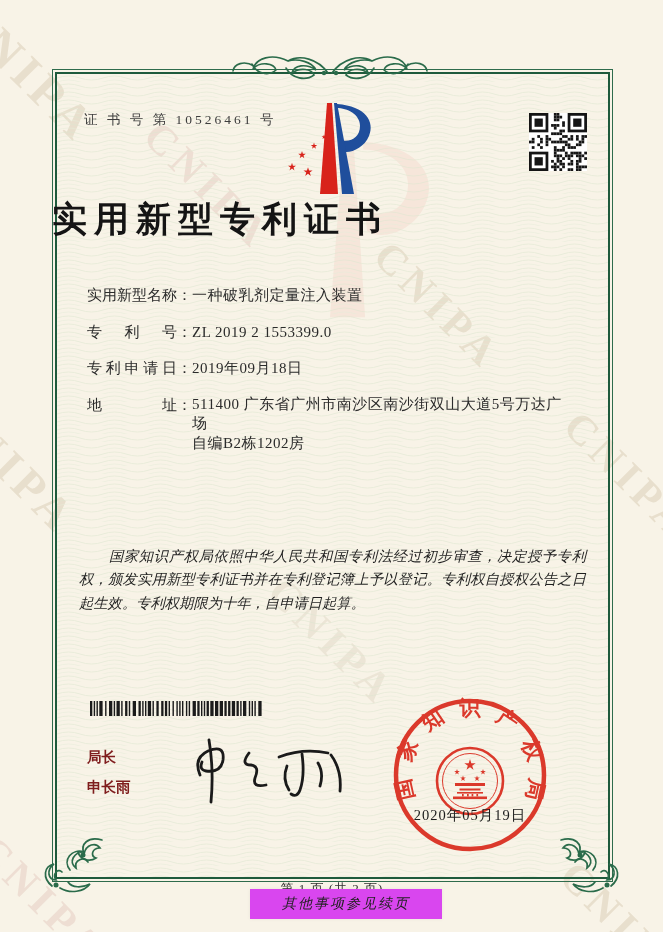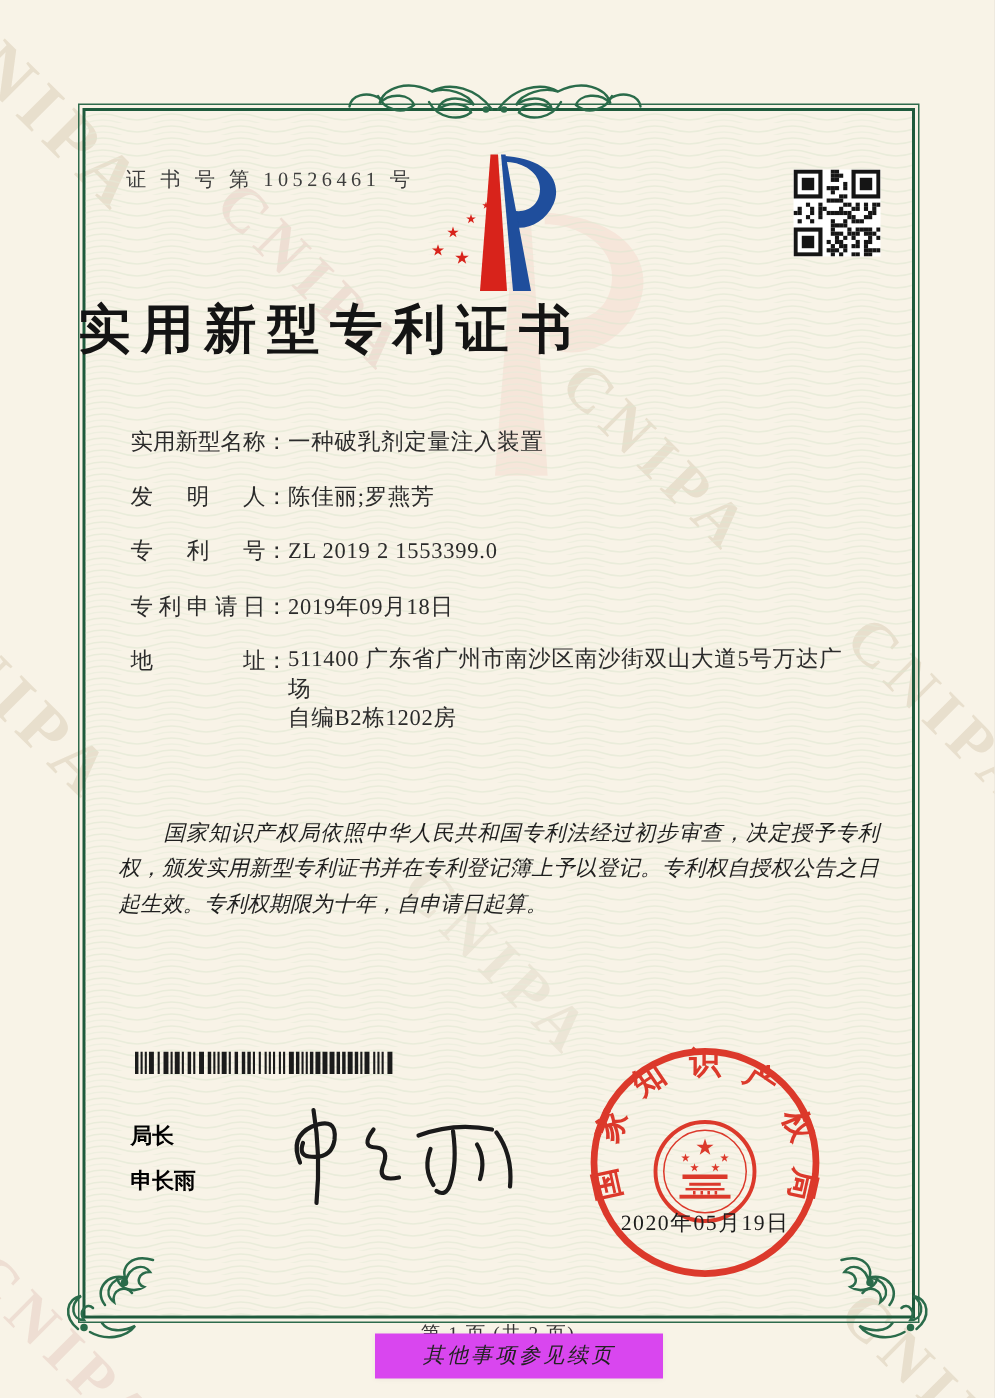--- a/index.html
+++ b/index.html
@@ -28,21 +28,21 @@
   .flabel{display:inline-block;width:6em;text-align:justify;text-align-last:justify;vertical-align:top;}
   .colon{display:inline-block;vertical-align:top;}
   .fvalue{display:inline-block;vertical-align:top;letter-spacing:.5px;}
   .addr .fvalue{white-space:normal;width:385px;line-height:19.5px;}
   .pair2{position:absolute;left:258px;top:0;}
   .legal{position:absolute;left:79px;top:545px;width:507px;font-size:14.3px;line-height:23.3px;
          color:#1f1f1f;font-style:italic;text-align:justify;}
   .legal p{margin:0;text-indent:2.1em;}
   .barcode{position:absolute;left:90px;top:701px;width:176px;height:16px;}
   .director{position:absolute;left:87px;top:748px;font-family:"Liberation Sans","DejaVu Sans",sans-serif;
-            font-weight:600;font-size:14.5px;color:#000000;}
+            font-weight:600;font-size:14.5px;color:#7f1d1d;}
   .director div{margin-bottom:11px;}
   .sig{position:absolute;left:182px;top:733px;width:170px;height:78px;}
   .seal{position:absolute;left:390px;top:695px;width:160px;height:160px;}
   .seal-date{position:absolute;left:400px;top:806px;width:140px;text-align:center;
              font-size:14.5px;letter-spacing:1px;color:#1c1c1c;z-index:5;}
   .page-info{position:absolute;left:52px;top:880px;width:560px;text-align:center;
              font-size:13px;letter-spacing:1px;color:#333;}
   .footer-note{position:absolute;left:250px;top:889px;width:192px;height:30px;background:#d946ef;
                z-index:6;display:flex;align-items:center;justify-content:center;
                font-size:14px;font-style:italic;color:#222;letter-spacing:2px;
@@ -252,23 +252,20 @@
         </svg>
       </div>
 
     <div class="title">实用新型专利证书</div>
 
     <div class="fields">
       <div class="frow">
         <span class="flabel">实用新型名称</span><span class="colon">：</span><span class="fvalue">一种破乳剂定量注入装置</span>
       </div>
       <div class="frow">
-        <span class="flabel">发明人</span><span class="colon">：</span><span class="fvalue">陈佳丽;罗燕芳</span>
-      </div>
-      <div class="frow">
         <span class="flabel">专利号</span><span class="colon">：</span><span class="fvalue">ZL 2019 2 1553399.0</span>
       </div>
       <div class="frow">
         <span class="flabel">专利申请日</span><span class="colon">：</span><span class="fvalue">2019年09月18日</span>
       </div>
       <div class="frow addr" style="margin-bottom:9px">
         <span class="flabel">地址</span><span class="colon">：</span><span class="fvalue"><span>511400 广东省广州市南沙区南沙街双山大道5号万达广场</span><br><span>自编B2栋1202房</span></span>
       </div>
     </div>
 

